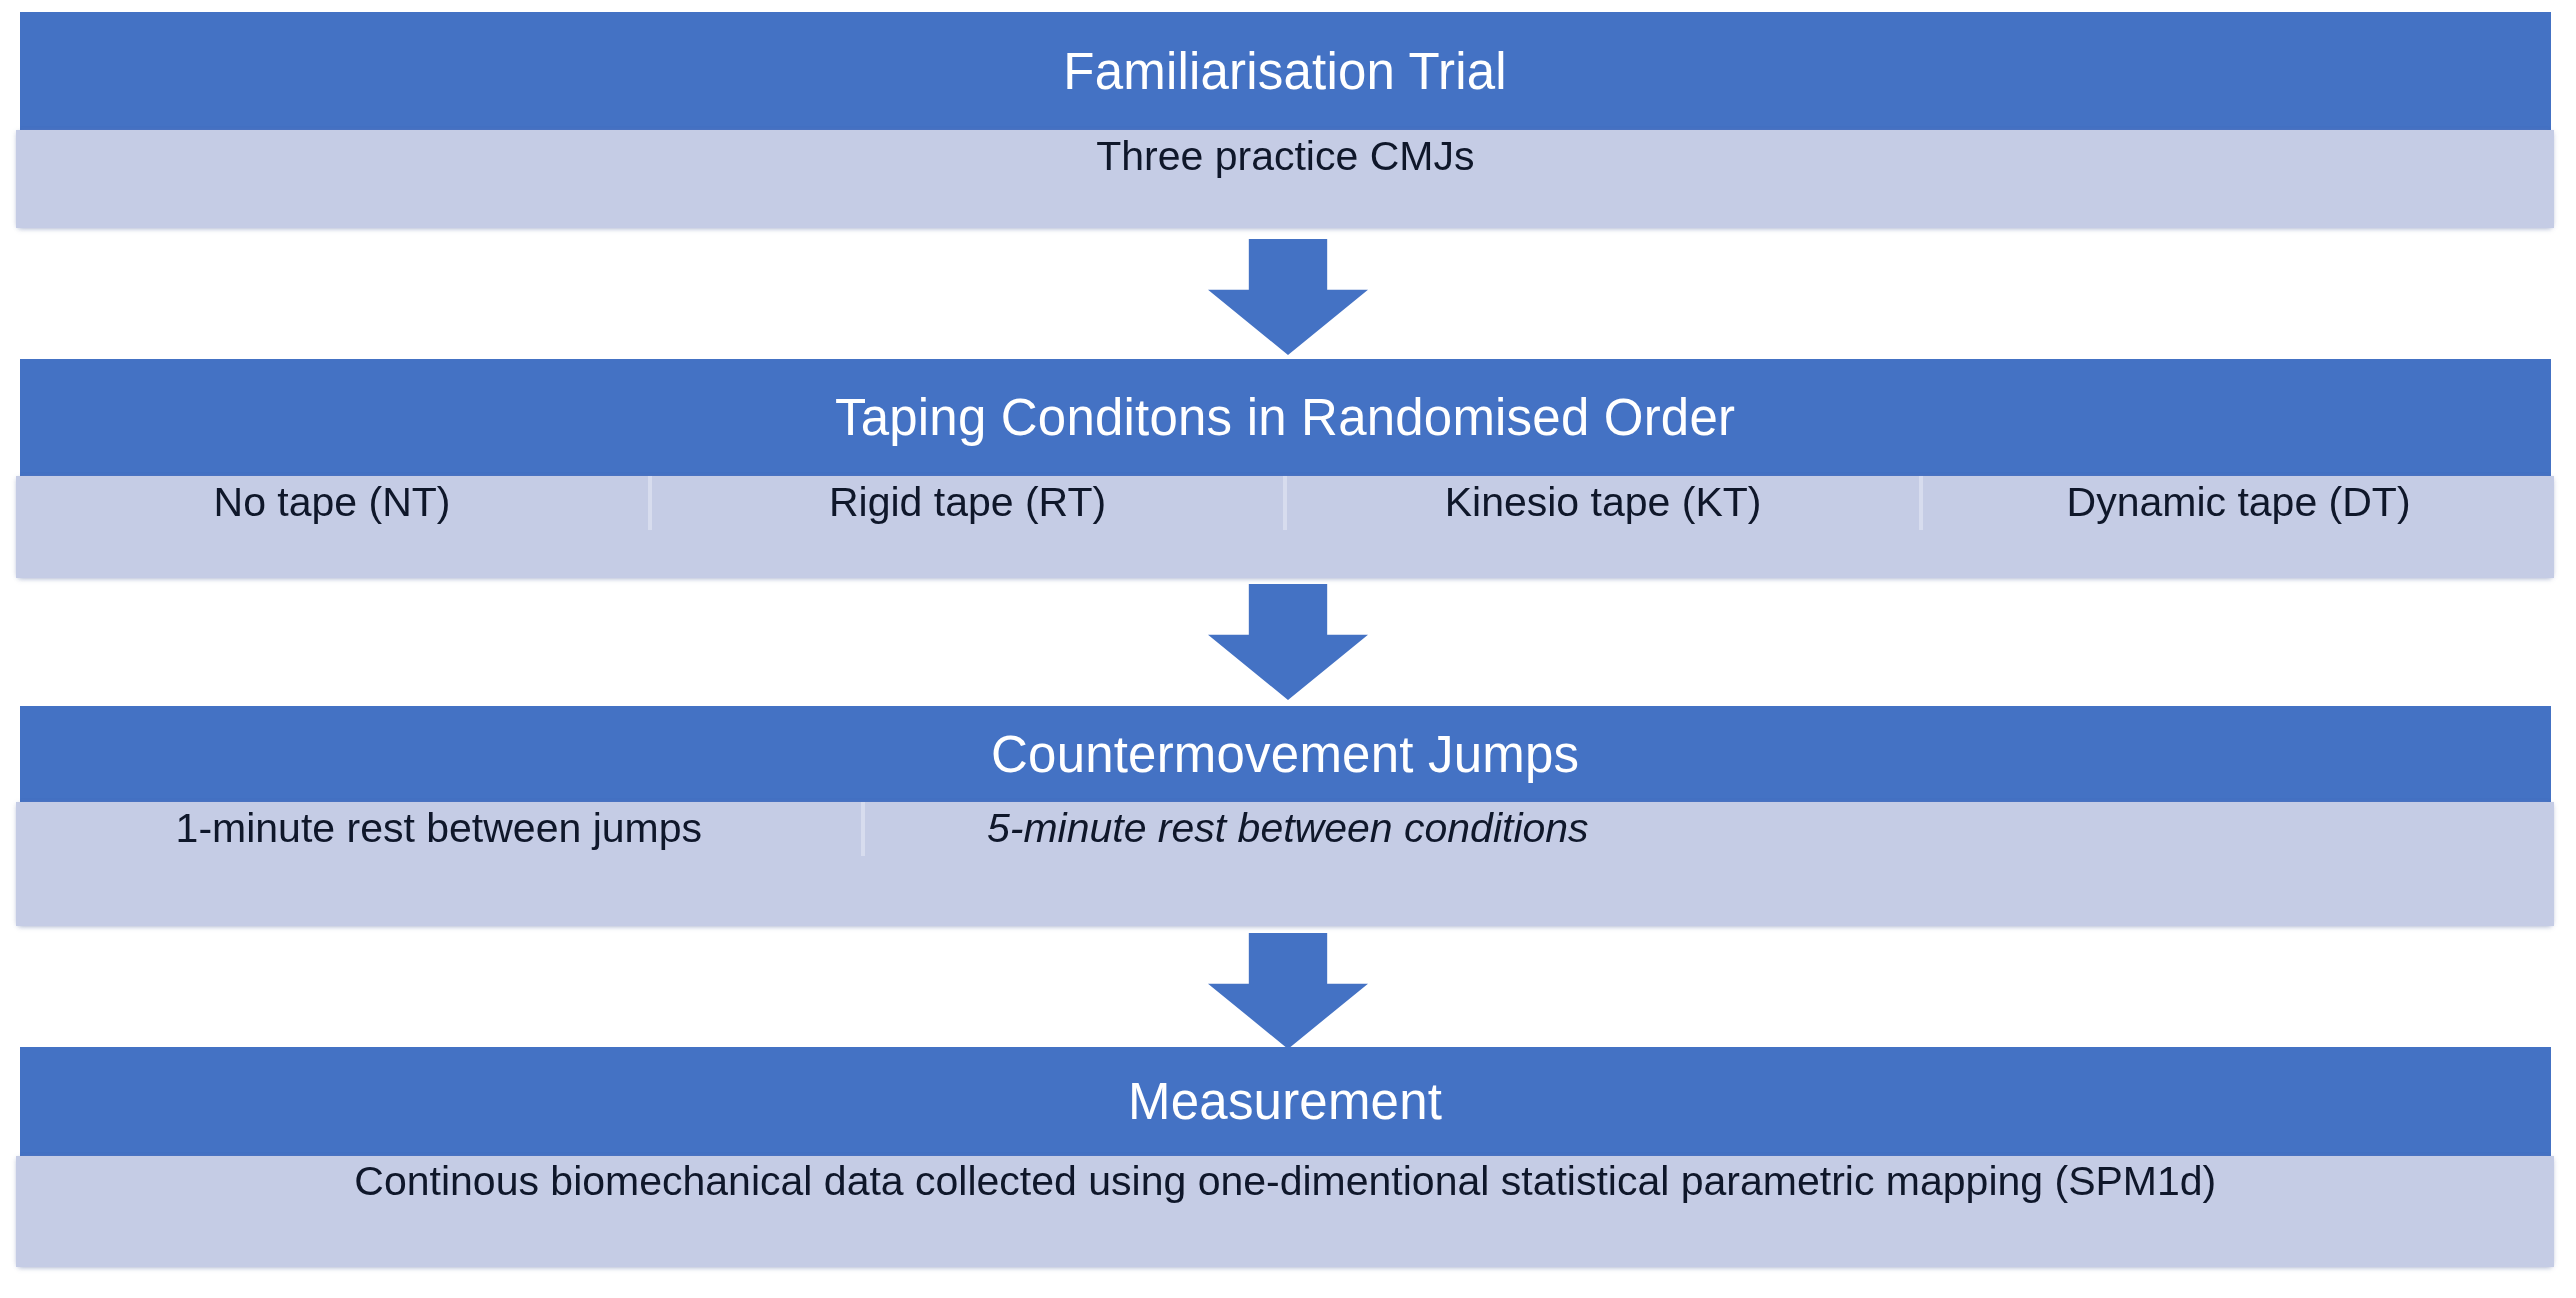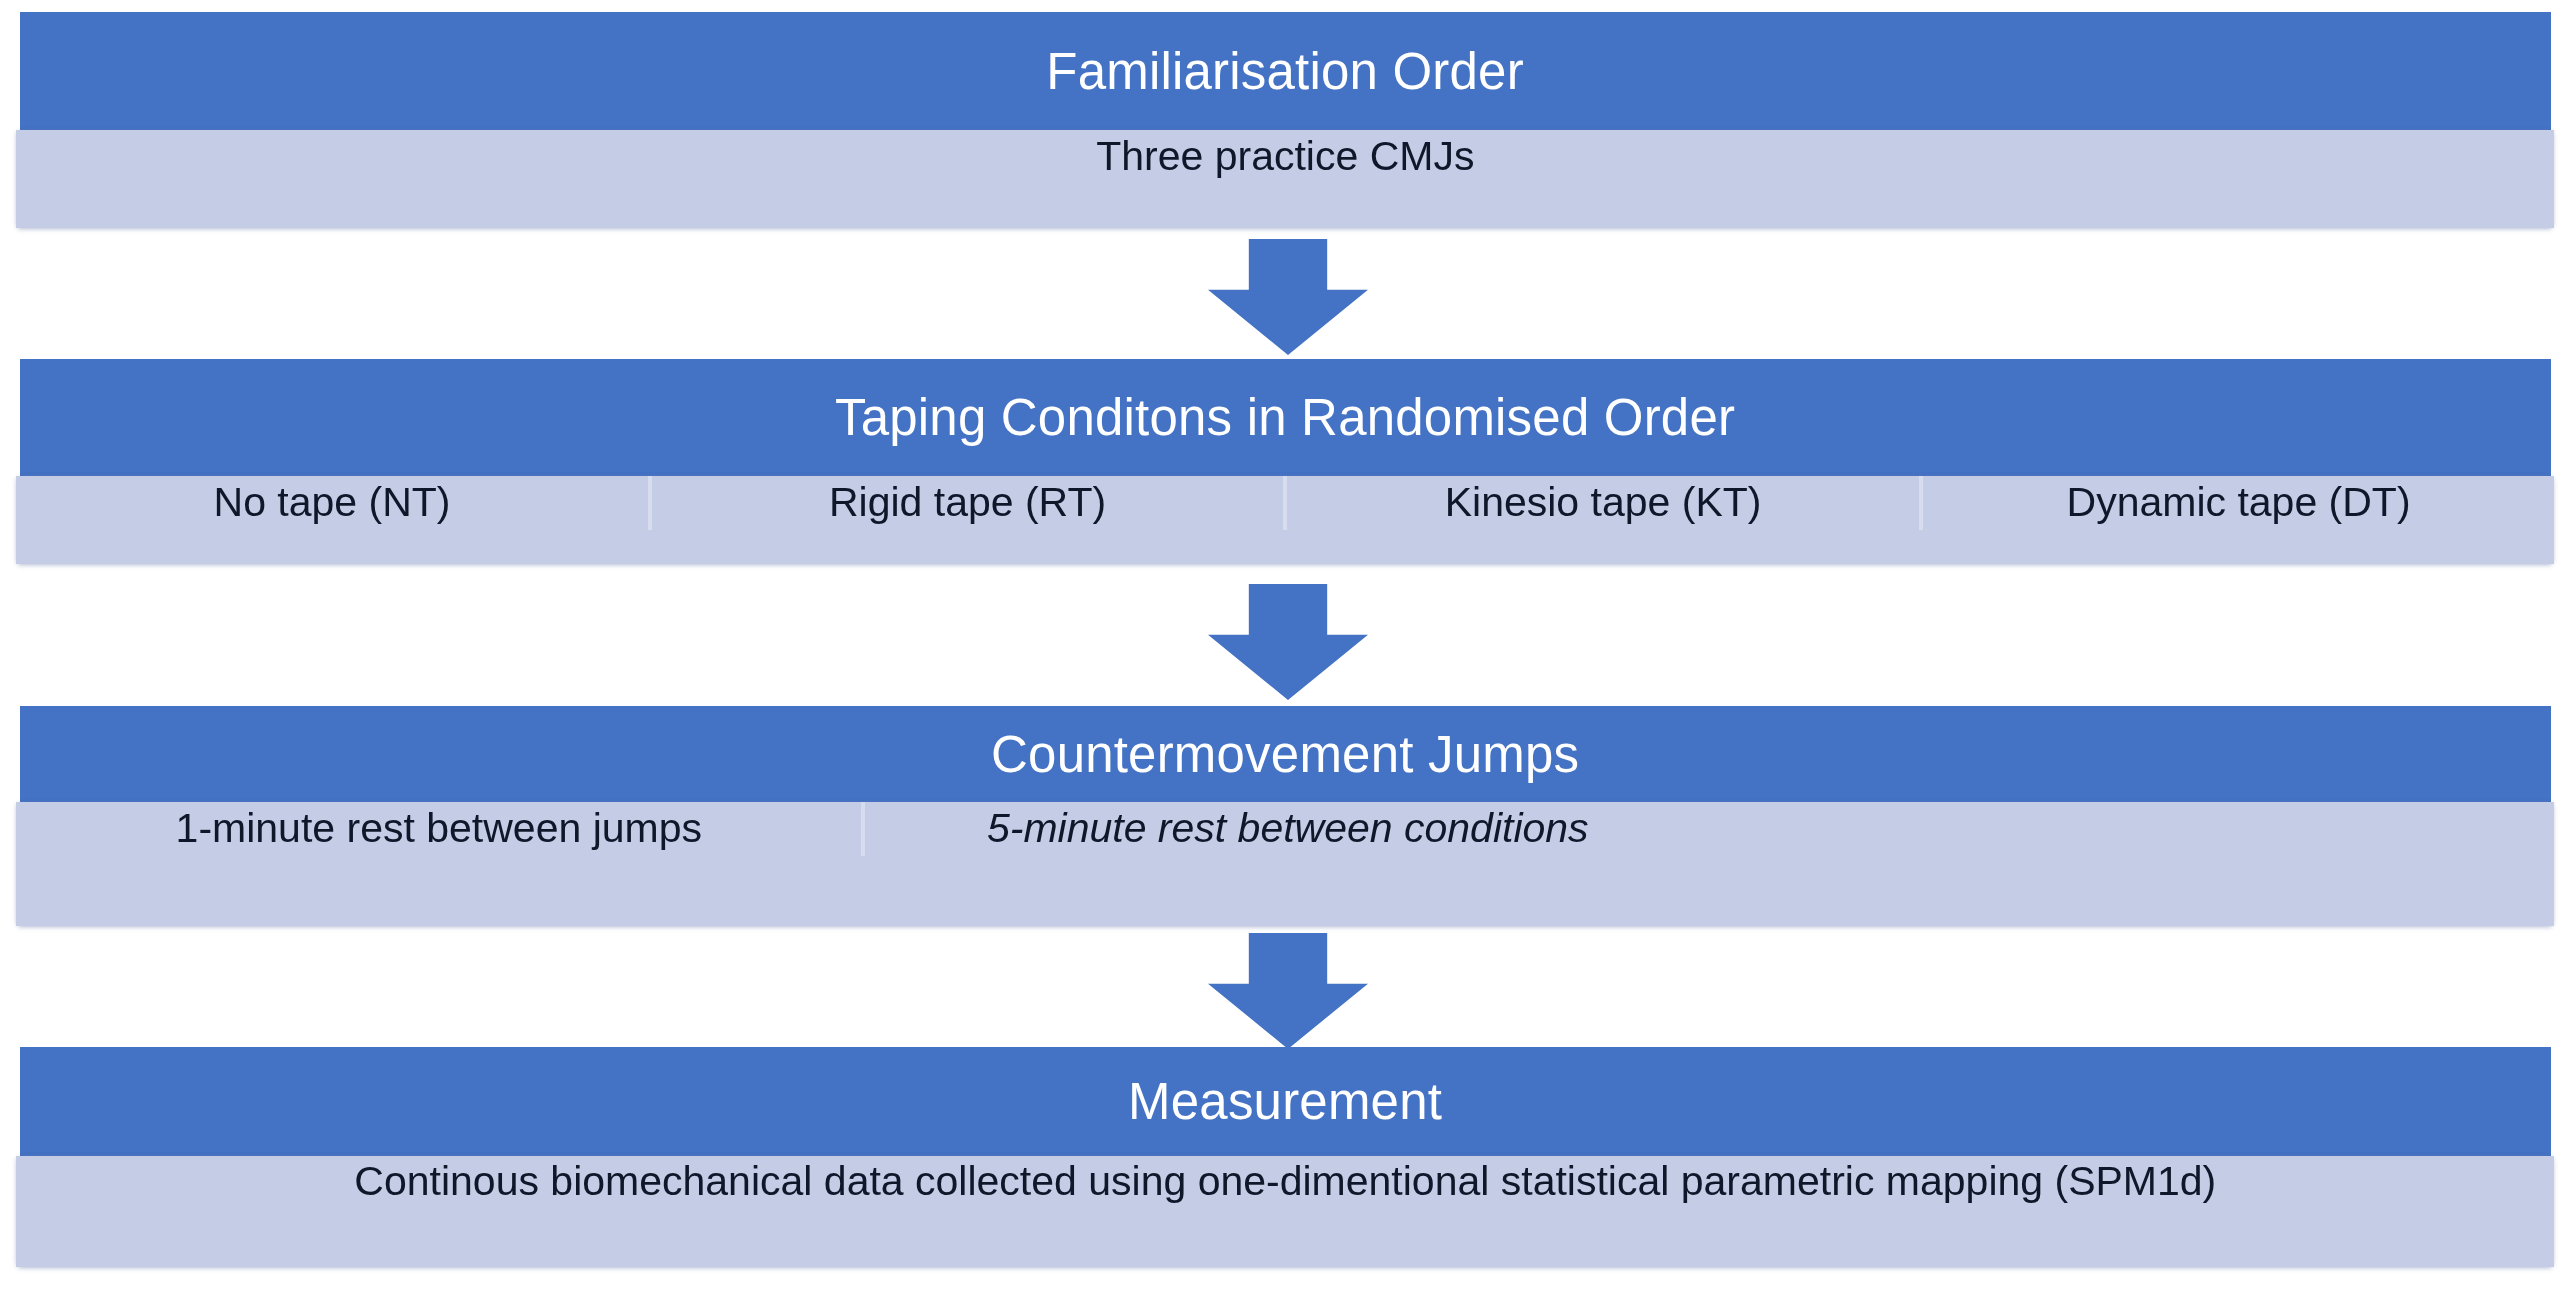--- a/index.html
+++ b/index.html
@@ -68,21 +68,21 @@
     border-left: 4.1px solid #D7DCEE;
   }
 
   
   #block-familiarisation { left: 19.6px; top: 12.2px; width: 2531px; }
   #block-familiarisation .block-header { height: 118px; font-size: 51px; width: 2531px; }
   #block-familiarisation .block-body   { height: 98px; font-size: 41px; width: 2538px; margin-left: -3.3px; }
 
   #block-taping { left: 19.6px; top: 359px; width: 2531px; }
   #block-taping .block-header { height: 117px; font-size: 51px; width: 2531px; }
-  #block-taping .block-body   { height: 88px; font-size: 41px; width: 2538px; margin-left: -3.3px; }
+  #block-taping .block-body   { height: 102px; font-size: 41px; width: 2538px; margin-left: -3.3px; }
 
   #block-cmj { left: 19.6px; top: 706px; width: 2531px; }
   #block-cmj .block-header { height: 96px; font-size: 51px; width: 2531px; }
   #block-cmj .block-body   { height: 124px; font-size: 41px; width: 2538px; margin-left: -3.3px; }
   #block-cmj .body-cell:nth-child(1) { flex: 0 0 845px; }
   #block-cmj .body-cell:nth-child(2) { flex: 0 0 849px; font-style: italic; }
   #block-cmj .body-cell:nth-child(3) { flex: 1 1 auto; }
 
   #block-measurement { left: 19.6px; top: 1047px; width: 2531px; }
   #block-measurement .block-header { height: 109px; font-size: 51px; width: 2531px; }
@@ -100,21 +100,21 @@
   #arrow-1 { left: 1208px; top: 239px; }
   #arrow-2 { left: 1208px; top: 584px; }
   #arrow-3 { left: 1208px; top: 933px; }
 </style>
 </head>
 <body>
 
 <div class="flow-canvas">
 
   <div class="flow-block" id="block-familiarisation">
-    <div class="block-header">Familiarisation Order</div>
+    <div class="block-header">Familiarisation Trial</div>
     <div class="block-body">
       <div class="body-cell">Three practice CMJs</div>
     </div>
   </div>
 
   <div class="flow-arrow" id="arrow-1">
     <svg viewBox="0 0 196 142" xmlns="http://www.w3.org/2000/svg" aria-hidden="true">
       <polygon points="50,0 146,0 146,62 196,62 98,142 0,62 50,62" fill="#4472C4"></polygon>
     </svg>
   </div>

